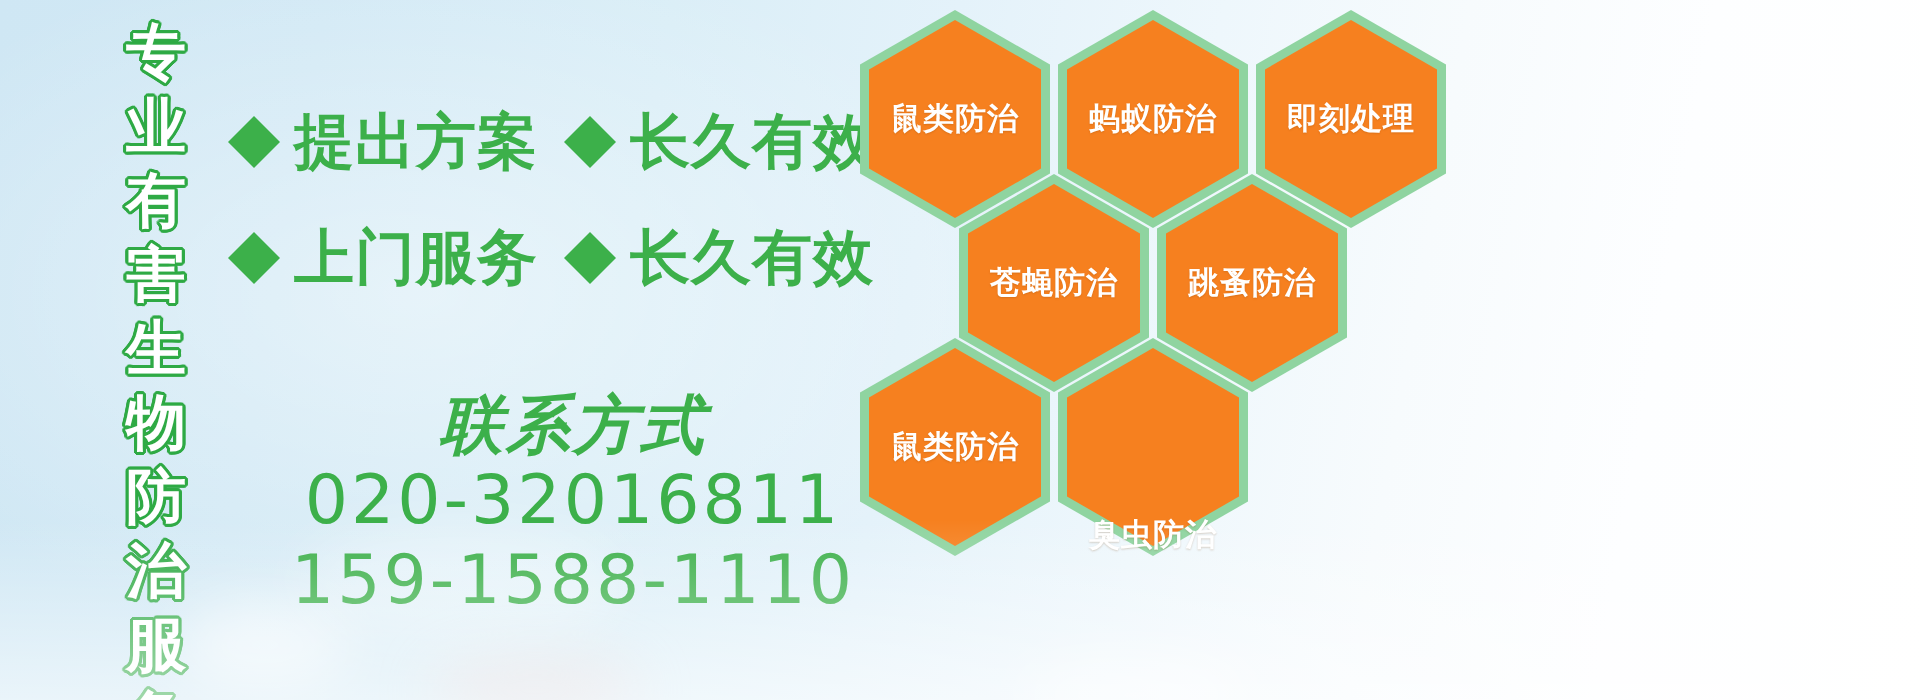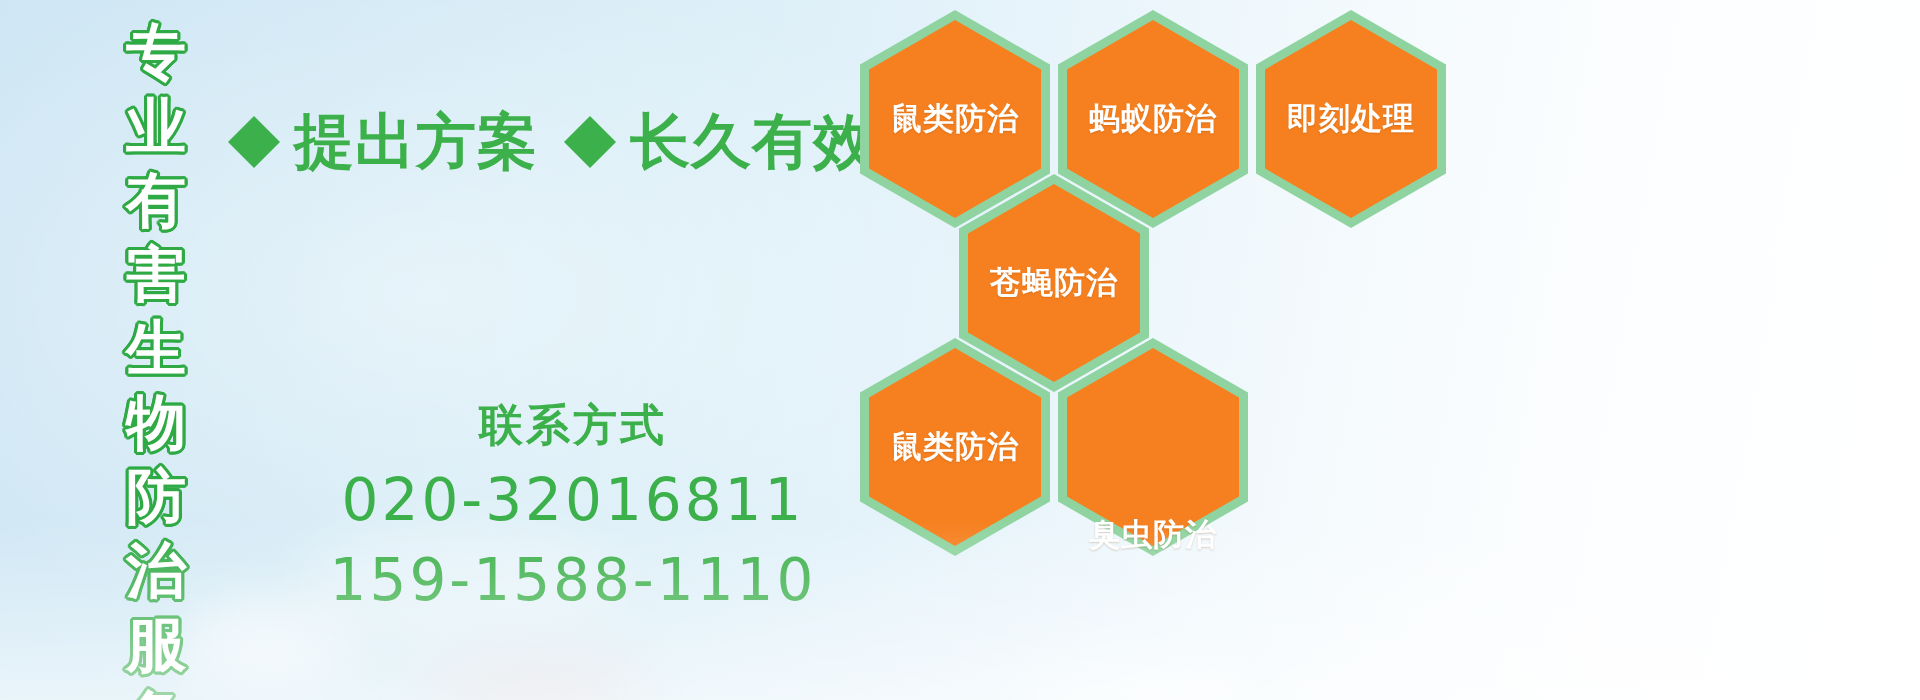--- a/index.html
+++ b/index.html
@@ -116,28 +116,29 @@
 
   
   #contact {
     position: absolute;
     left: 228px;
     top: 390px;
     width: 690px;
     text-align: center;
   }
   #contact-heading {
-    font-size: 44px;
+    font-size: 64px;
     font-weight: bold;
     color: #3cb04a;
     letter-spacing: 3px;
     line-height: 70px;
+    font-style: italic;
   }
   .contact-phone {
-    font-size: 58px;
+    font-size: 68px;
     font-weight: normal;
     color: #3cb04a;
     letter-spacing: 3px;
     line-height: 80px;
     font-family: "DejaVu Sans", sans-serif;
   }
 
   
   #honeycomb {
     position: absolute;
@@ -208,20 +209,30 @@
     <div class="feature-row">
       <div class="feature-item">
         <span class="diamond"></span>
         <span class="feature-label">提出方案</span>
       </div>
       <div class="feature-item">
         <span class="diamond"></span>
         <span class="feature-label">长久有效</span>
       </div>
     </div>
+    <div class="feature-row">
+      <div class="feature-item">
+        <span class="diamond"></span>
+        <span class="feature-label">上门服务</span>
+      </div>
+      <div class="feature-item">
+        <span class="diamond"></span>
+        <span class="feature-label">长久有效</span>
+      </div>
+    </div>
   </div>
 
   <div id="contact">
     <div id="contact-heading">联系方式</div>
     <div class="contact-phone">020-32016811</div>
     <div class="contact-phone">159-1588-1110</div>
   </div>
 
   <div id="honeycomb">
 
@@ -242,20 +253,25 @@
       <span class="hex-inner"></span>
       <span class="hex-label">即刻处理</span>
     </div>
 
     <div class="hex" style="left:99px; top:174px;">
       <span class="hex-outer"></span>
       <span class="hex-inner"></span>
       <span class="hex-label">苍蝇防治</span>
     </div>
 
+    <div class="hex" style="left:297px; top:174px;">
+      <span class="hex-outer"></span>
+      <span class="hex-inner"></span>
+      <span class="hex-label">跳蚤防治</span>
+    </div>
 
     <div class="hex" style="left:0px; top:338px;">
       <span class="hex-outer"></span>
       <span class="hex-inner"></span>
       <span class="hex-label">鼠类防治</span>
     </div>
 
     <div class="hex" style="left:198px; top:338px;align-items:flex-end;">
       <span class="hex-outer"></span>
       <span class="hex-inner"></span>

